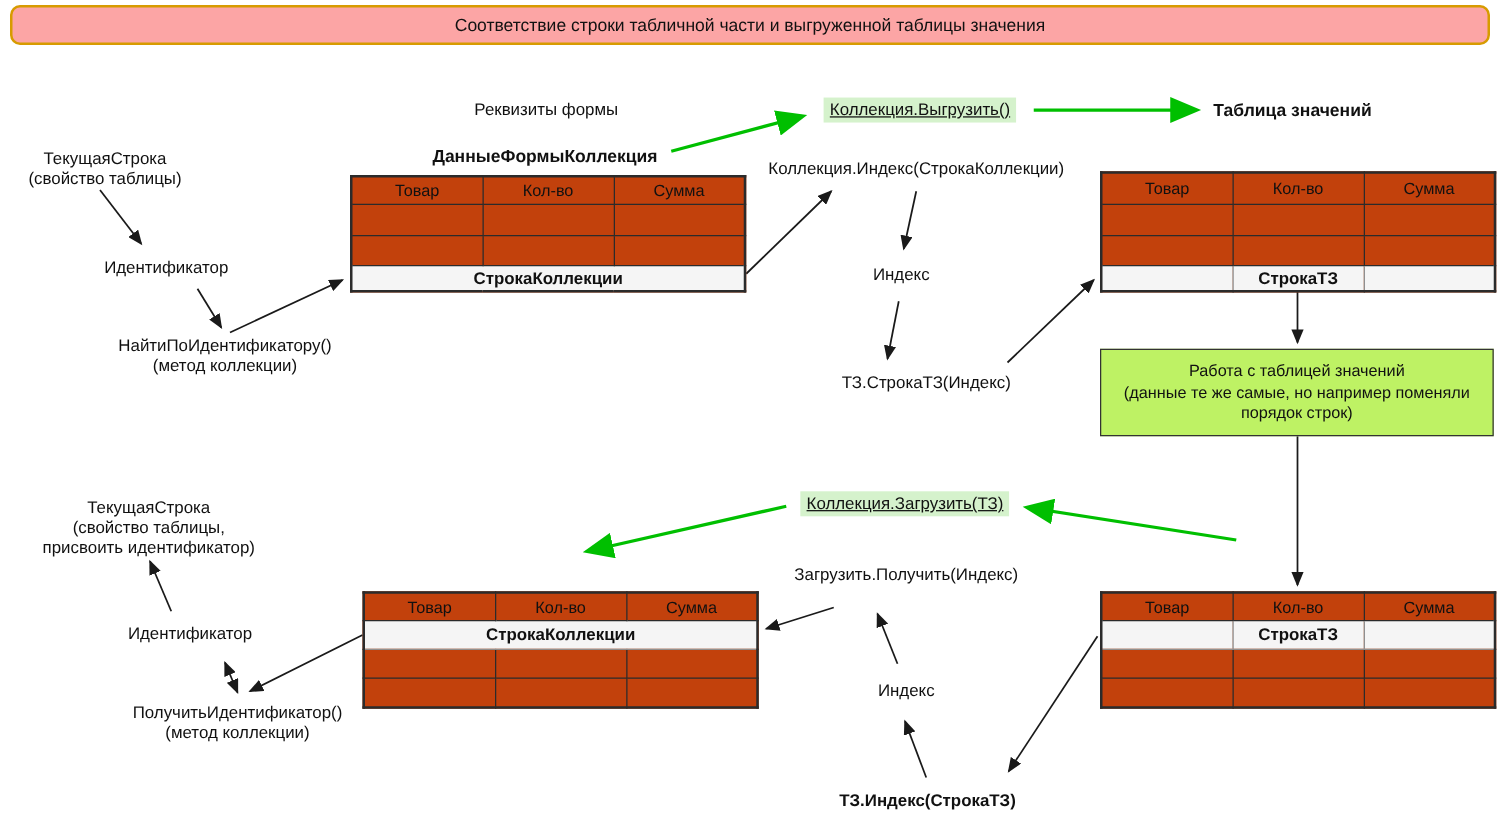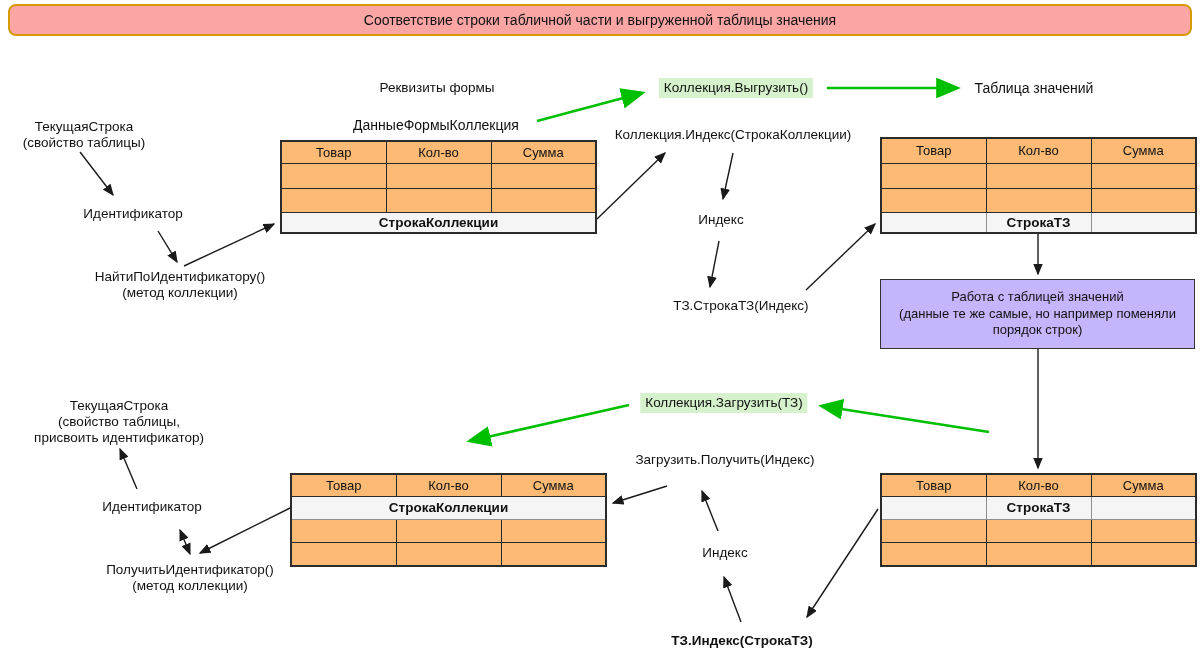--- a/index.html
+++ b/index.html
@@ -14,34 +14,34 @@
     background: #fca5a5; border: 2px solid #d79b00; border-radius: 8px;
     display: flex; align-items: center; justify-content: center;
     font-size: 14px; color: #111;
   }
   svg.overlay { position: absolute; left: 0; top: 0; width: 1200px; height: 660px; }
   .lbl {
     position: absolute; transform: translate(-50%, -50%);
     text-align: center; white-space: pre-line;
     font-size: 13.5px; color: #111; line-height: 1.18;
   }
-  .lbl.bold { font-weight: normal; font-size: 14px; }
+  .lbl.bold { font-weight: bold; font-size: 14px; }
   .lbl.hl {
-    background: #d5f2cc; padding: 2px 5px; white-space: nowrap;
+    background: #d5f2cc; padding: 2px 5px; white-space: nowrap; text-decoration: underline;
   }
   .diagram-box {
     position: absolute; left: 880px; top: 279px; width: 315px; height: 70px;
-    border: 1.5px solid #333; background: #c4b5fd;
+    border: 1.5px solid #333; background: #bef264;
     display: flex; align-items: center; justify-content: center;
     text-align: center; white-space: pre-line; font-size: 13px; color: #111;
     line-height: 1.3;
   }
   table.dtbl {
     position: absolute; border-collapse: collapse; table-layout: fixed;
-    background: #fdba74; border: 2px solid #2b2b2b;
+    background: #c2410c; border: 2px solid #2b2b2b;
   }
   table.dtbl td {
     border: 1.2px solid #2b2b2b; font-size: 13px; color: #111;
     text-align: center; vertical-align: middle; padding: 0;
   }
   table.dtbl td.gray { background: #f5f5f5; border-color: #8f8f8f; }
   table.dtbl td.rowlabel { font-weight: bold; font-size: 13.5px; }
   .w105 { width: 105px; }
 </style>
 </head>

